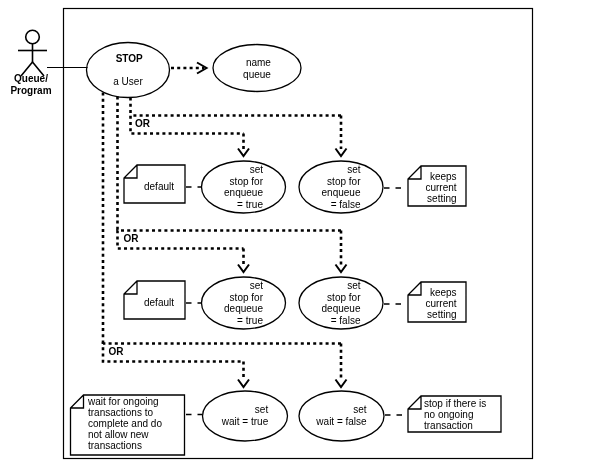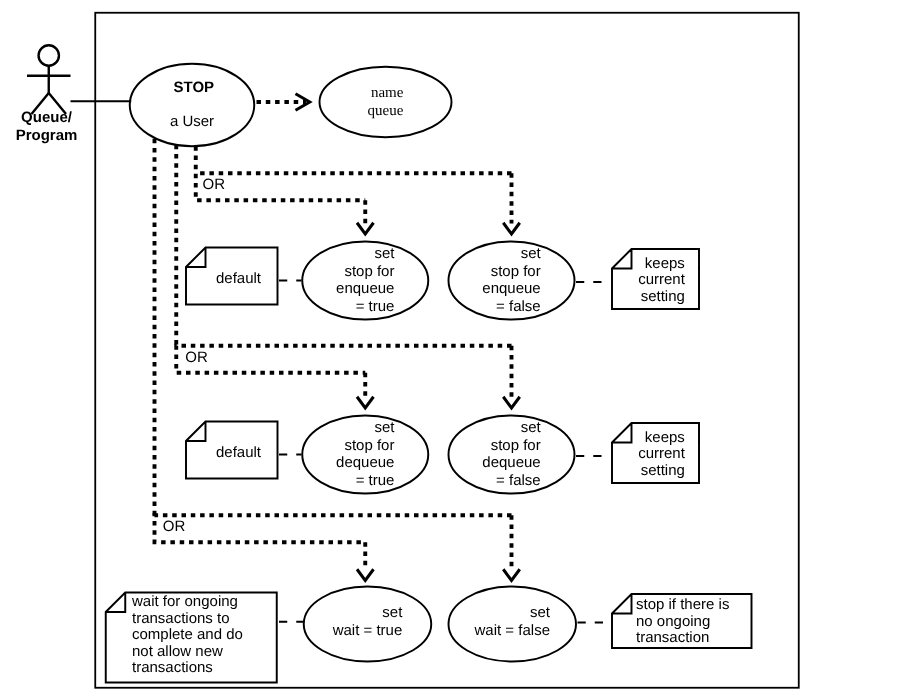--- a/index.html
+++ b/index.html
@@ -14,21 +14,21 @@
   .act  { stroke:var(--ink); stroke-width:1.6; fill:none; }
   .thin { stroke:var(--ink); stroke-width:1.2; fill:none; }
   .thick{ stroke:var(--ink); stroke-width:2.6; fill:none; stroke-dasharray:3 3.2; }
   .ah   { stroke:var(--ink); stroke-width:2;   fill:none; stroke-linejoin:miter; }
   .conn { stroke:var(--ink); stroke-width:1.3; fill:none; stroke-dasharray:5.5 6; }
   .note { stroke:var(--ink); stroke-width:1.3; fill:var(--bg); }
   
   .txt { position:absolute; color:var(--ink); white-space:pre-line; }
   .ctr { transform:translate(-50%,-50%); text-align:right; }
   .node   { font-size:10px; line-height:11.5px; }
-  .or     { font-size:10px; font-weight:normal; }
+  .or     { font-size:10px; font-weight:bold; }
   .notetxt{ font-size:10px; line-height:11px; }
   .title  { font-size:12px; font-weight:bold; white-space:nowrap; }
   .actorlbl { font-size:10px; line-height:11.5px; font-weight:bold; transform:translateX(-50%); text-align:center; }
   .b { font-weight:bold; }
 </style>
 </head>
 <body>
 
 <div id="canvas">
 
@@ -101,21 +101,21 @@
 
 
   <div class="txt actorlbl" style="left:31px; top:73px;">Queue/
 Program</div>
 
   <div class="txt ctr node" style="left:128px; top:70px;">
     <div class="b">STOP</div>
     <div>a User</div>
   </div>
 
-  <div class="txt ctr node" style="left:257px; top:68px;font-family:Liberation Serif, serif;">name
+  <div class="txt ctr node" style="left:257px; top:68px;">name
 queue</div>
 
   <div class="txt ctr node" style="left:243.5px; top:187px;">set
 stop for
 enqueue
 = true</div>
   <div class="txt ctr node" style="left:341px; top:187px;">set
 stop for
 enqueue
 = false</div>

